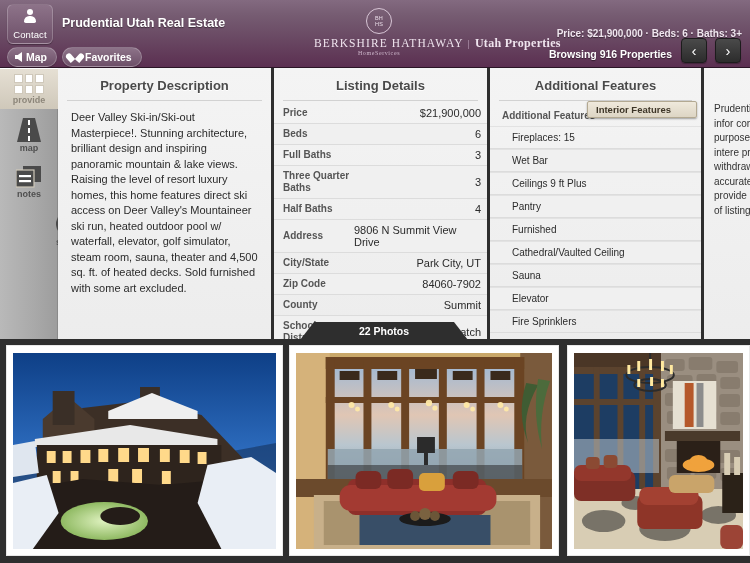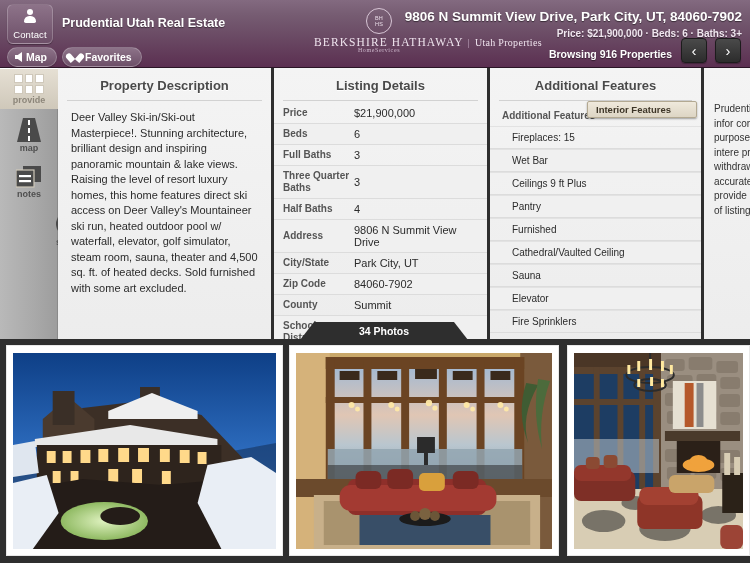--- a/index.html
+++ b/index.html
@@ -73,21 +73,21 @@
     border: 1px solid #d8c6d6; margin: 0 auto 2px;
     display: flex; flex-direction: column; align-items: center; justify-content: center;
     font-size: 5.5px; line-height: 6px; letter-spacing: .3px; color: #e9dce8;
   }
   .bhhs .seal span { display: block; }
   .bhhs .name {
     font-family: "Liberation Serif", serif; font-size: 11.5px;
     letter-spacing: 1.1px; color: #efe4ee; white-space: nowrap;
   }
   .bhhs .name .div { color: #c3a9c0; margin: 0 4px; font-size: 10px; }
-  .bhhs .name .sub { font-size: 10px; letter-spacing: .3px; }
+  .bhhs .name .sub { font-size: 12px; letter-spacing: .3px; font-weight: bold; }
   .bhhs .hs { font-family: "Liberation Serif", serif; font-size: 6px; letter-spacing: .6px; color: #cdb6cb; margin-top: -1px; }
 
   .addr {
     position: absolute; right: 8px; top: 9px;
     font-size: 13.5px; font-weight: bold; color: #fff;
     text-shadow: 0 1px 1px rgba(0,0,0,0.5); white-space: nowrap;
   }
   .subinfo {
     position: absolute; right: 8px; top: 28px;
     font-size: 10px; font-weight: bold; color: #f0e6ef;
@@ -158,21 +158,21 @@
     padding: 10px 0 7px; border-bottom: 1px solid #d2d2d2;
     margin: 0 9px; text-shadow: 0 1px 0 #fff;
   }
   .descr {
     font-size: 11px; line-height: 15.5px; color: #2b2b2b;
     padding: 9px 12px 0 13px;
   }
 
   
   .dl { margin-top: 2px; }
-  .dl-row { display: flex; border-bottom: 1px solid #dcdcdc; min-height: 20px; align-items: center; }
+  .dl-row { display: flex; border-bottom: 1px solid #dcdcdc; min-height: 20px; align-items: center; justify-content: space-between; }
   .dl-row:nth-child(even) { background: #f0f0f0; }
   .dl-k { width: 78px; flex: 0 0 78px; padding: 4px 0 4px 9px; font-size: 10px; font-weight: bold; color: #555; line-height: 12px; }
   .dl-v { padding: 4px 6px 4px 2px; font-size: 11px; color: #2b2b2b; line-height: 12px; }
 
   
   .feat-head { font-size: 10px; font-weight: bold; color: #555; padding: 9px 0 5px 12px; }
   .feat-row { font-size: 10px; color: #2b2b2b; padding: 5px 0 5px 22px;
     border-top: 1px solid #e2e2e2; border-bottom: 1px solid #dcdcdc; }
   .feat-row:nth-child(even) { background: #f0f0f0; }
   .if-tab {
@@ -234,21 +234,20 @@
 
     <div class="bhhs">
       <div class="seal">
         <span>BH</span>
         <span>HS</span>
       </div>
       <div class="name"><span>BERKSHIRE HATHAWAY</span><span class="div">|</span><span class="sub">Utah Properties</span></div>
       <div class="hs">HomeServices</div>
     </div>
 
-    <div class="addr">9806 N Summit View Drive, Park City, UT, 84060-7902</div>
     <div class="subinfo">Price: $21,900,000 · Beds: 6 · Baths: 3+</div>
     <div class="browsing">Browsing 916 Properties</div>
     <div class="navbtn nav-prev">‹</div>
     <div class="navbtn nav-next">›</div>
   </div>
 
   <div class="sidebar">
 
     <div class="side-item active si-overview">
       <div class="ico-grid">
@@ -360,21 +359,21 @@
           <div class="feat-row">Elevator</div>
           <div class="feat-row">Fire Sprinklers</div>
         </div>
     </div>
 
     <div class="panel p4">
       <div class="disclaimer">Prudential 2200 Park . The infor consumer use and purposes prospecti be intere properties withdrawa deemed accurate verified. is provide Realtors compilati of listing</div>
     </div>
   </div>
 
-  <div class="photos-tab">34 Photos</div>
+  <div class="photos-tab">22 Photos</div>
 
   <div class="strip">
 
     <div class="thumb t1">
       <div class="photo">
         <svg viewBox="0 0 265 196" preserveAspectRatio="none">
           <defs>
             <linearGradient id="sky1" x1="0" y1="0" x2="0" y2="1">
               <stop offset="0%" stop-color="#0e3f86"></stop>
                 <stop offset="55%" stop-color="#2f6fc2"></stop>

